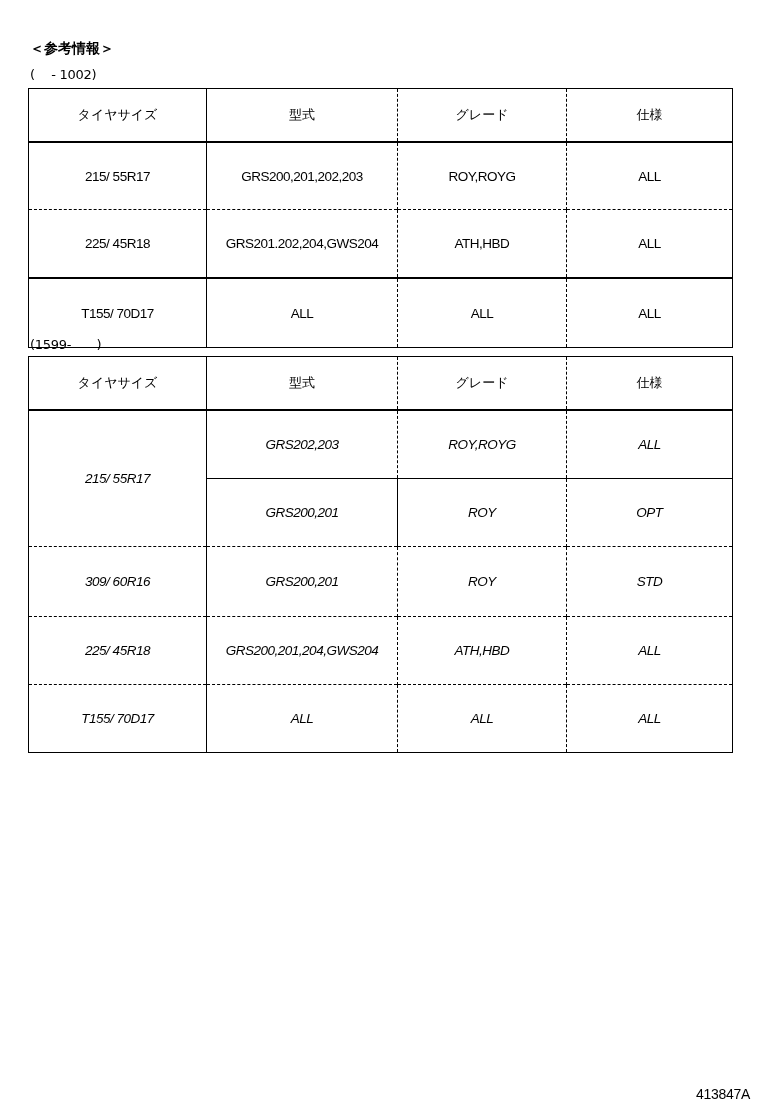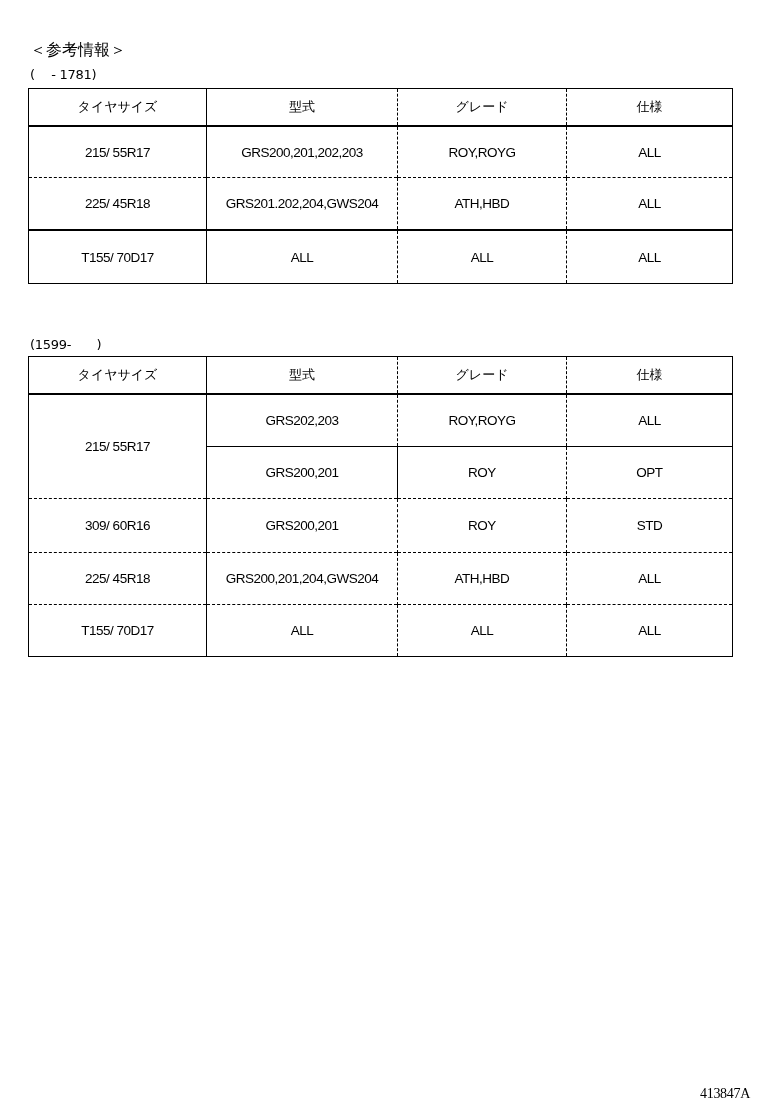--- a/index.html
+++ b/index.html
@@ -1,50 +1,50 @@
 <!DOCTYPE html>
 <html><head>
 <meta charset="utf-8">
 <style>
   html, body { margin:0; padding:0; background:#ffffff; }
   body { width:760px; height:1112px; position:relative; overflow:hidden;
          font-family:"DejaVu Sans","Liberation Sans",sans-serif; color:#000; }
-  .heading { position:absolute; left:30px; top:40px; font-size:16px; }
+  .heading { position:absolute; left:30px; top:40px; font-size:14px;font-weight:bold; }
   .period { position:absolute; left:30px; font-size:13px; letter-spacing:-0.3px; }
   .p1 { top:66px; }
   .p2 { top:336px; }
   table.spec { position:absolute; left:28px; width:704px; border-collapse:collapse;
                table-layout:fixed; font-family:"Liberation Sans",sans-serif; font-size:13.5px;
                letter-spacing:-0.5px; }
   table.spec td, table.spec th { text-align:center; vertical-align:middle; font-weight:normal;
-                                 padding:0; }
+                                 padding:8px; }
   table.spec th { height:36px; font-family:"DejaVu Sans",sans-serif; font-size:13px; letter-spacing:0; }
   .t1 { top:88px; }
   .t2 { top:356px; }
   col.c1 { width:178px; } col.c2 { width:191px; } col.c3 { width:169px; } col.c4 { width:166px; }
   table.spec { border:1.5px solid #000; }
   table.spec th, table.spec td { border-left:1px dashed #000; border-right:1px dashed #000; }
   table.spec th:first-child, table.spec td:first-child { border-left:1.5px solid #000; border-right:1px solid #000; }
   table.spec tr.head th { border-bottom:2.5px solid #000; }
   table.spec tr.row td { border-top:1px dashed #000; }
   .t1 tr.row td { height:51px; }
   .t1 tr.row.r0 td { height:50px; }
   .t1 tr.row.r2 td { border-top:2px solid #000; height:52px; }
-  .t2 tr.row td { height:51px; }
+  .t2 tr.row td { height:51px;font-style:italic; }
   .t2 tr.row.sub td { border-top:1px solid #000; }
   .t2 tr.row.r2 td { height:53px; }
-  .footer-id { position:absolute; right:10px; top:1086px; font-family:Liberation Serif, serif;
+  .footer-id { position:absolute; right:10px; top:1086px; font-family:Liberation Sans, sans-serif;
                font-size:14px; letter-spacing:-0.3px; }
 </style>
 </head>
 <body>
 
 <div class="heading">＜参考情報＞</div>
 
-<div class="period p1">(　 - 1781)</div>
+<div class="period p1">(　 - 1002)</div>
 
 <table class="spec t1">
   <colgroup>
       <col class="c1">
       <col class="c2">
       <col class="c3">
       <col class="c4">
     </colgroup>
   <tbody>
       <tr class="head">

